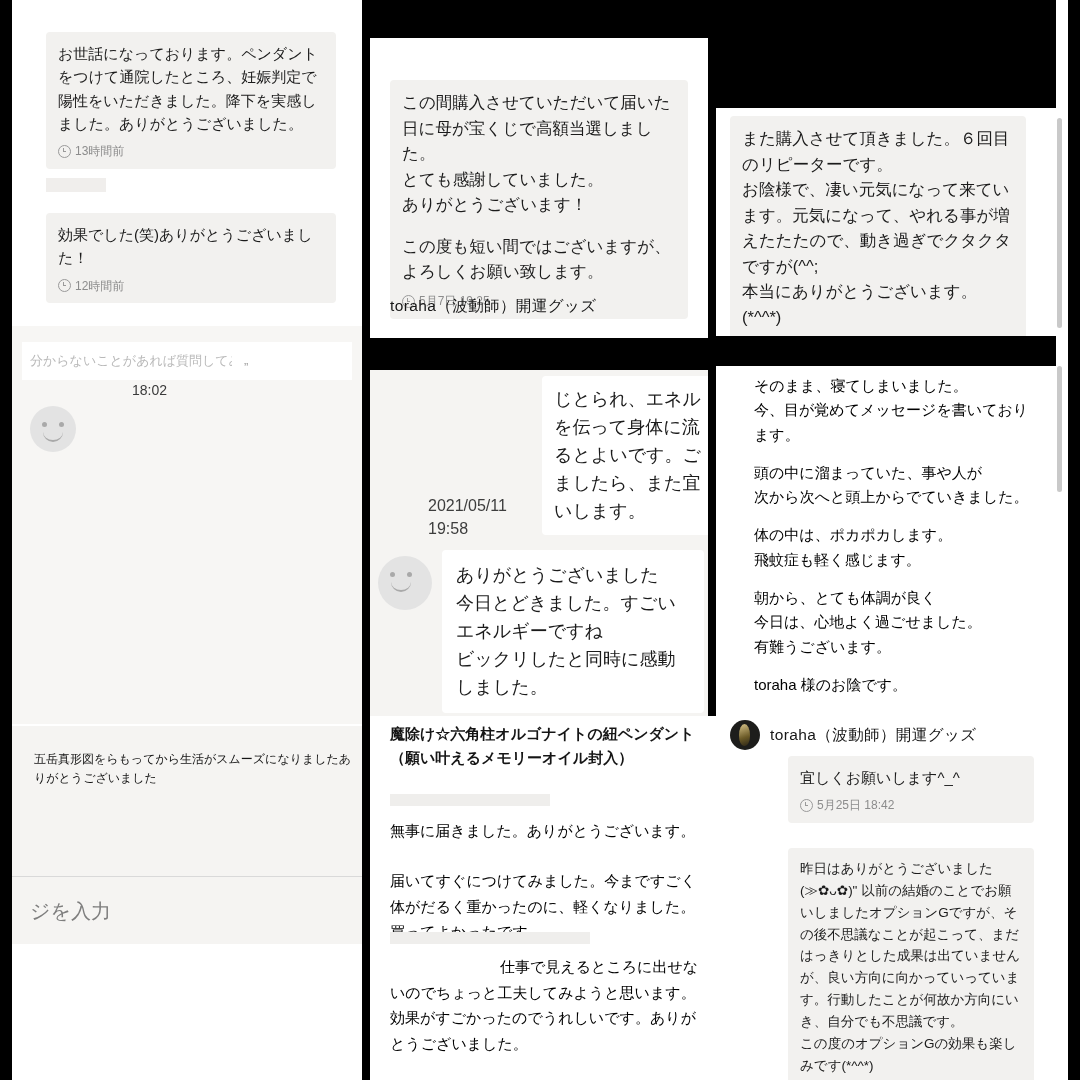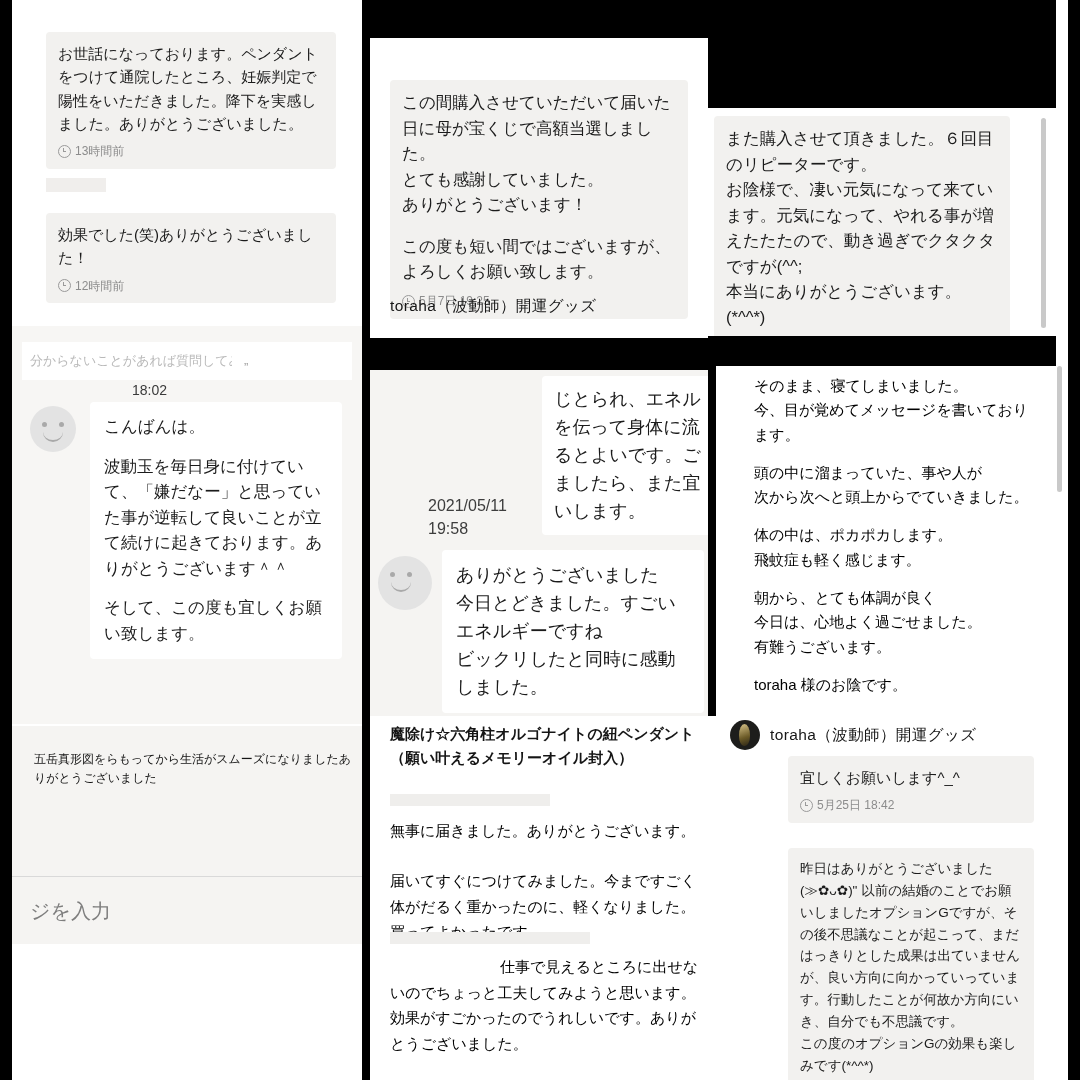--- a/index.html
+++ b/index.html
@@ -186,25 +186,20 @@
 
   <div class="panel" style="left:12px; top:326px; width:350px; height:398px; background:#f7f6f4;">
     <div style="position:absolute; left:10px; top:16px; width:330px; height:38px; background:#ffffff; overflow:hidden;">
       <div class="faded" style="position:absolute; left:8px; top:10px; white-space:nowrap;">分からないことがあれば質問してみましょう</div>
       <div style="position:absolute; left:210px; top:-4px; width:120px; height:34px; background:#ffffff;"></div>
       <div class="faded" style="position:absolute; left:222px; top:18px; color:#9f9f9f;">”</div>
     </div>
     <div style="position:absolute; left:120px; top:56px; font-size:14px; color:#3a3a3a;">18:02</div>
     <div style="position:absolute; left:18px; top:80px;">
       <div class="avatar"></div>
-    </div>
-    <div class="bubble white" style="position:absolute; left:78px; top:76px; width:252px; padding:12px 14px;">
-      <div class="lg">こんばんは。</div>
-      <div class="lg" style="margin-top:14px;">波動玉を毎日身に付けていて、「嫌だなー」と思っていた事が逆転して良いことが立て続けに起きております。ありがとうございます＾＾</div>
-      <div class="lg" style="margin-top:14px;">そして、この度も宜しくお願い致します。</div>
     </div>
   </div>
 
   <div class="panel" style="left:12px; top:726px; width:350px; height:354px; background:#f5f4f2;">
     <div class="big-text" style="position:absolute; left:22px; top:24px; width:320px;">五岳真形図をらもってから生活がスムーズになりましたありがとうございました</div>
     <div class="sep-line" style="left:0; top:150px; width:350px;"></div>
     <div class="input-hint" style="position:absolute; left:18px; top:172px;">ジを入力</div>
     <div style="position:absolute; left:0; top:218px; width:350px; height:136px; background:#ffffff;"></div>
   </div>
 
@@ -252,21 +247,21 @@
     <div class="md" style="position:absolute; left:10px; top:102px; width:318px; line-height:1.7;">無事に届きました。ありがとうございます。</div>
     <div class="md" style="position:absolute; left:10px; top:152px; width:318px; line-height:1.7;">届いてすぐにつけてみました。今まですごく体がだるく重かったのに、軽くなりました。買ってよかったです。</div>
     <div style="position:absolute; left:10px; top:216px; width:200px; height:12px; background:#efeeec;"></div>
     <div class="md" style="position:absolute; left:10px; top:238px; width:318px; line-height:1.7; text-indent:110px;">仕事で見えるところに出せないのでちょっと工夫してみようと思います。効果がすごかったのでうれしいです。ありがとうございました。</div>
   </div>
 
   <div class="col col-right"></div>
 
   <div class="blackbar" style="left:716px; top:0; width:340px; height:108px;"></div>
 
-  <div class="panel" style="left:700px; top:108px; width:352px; height:228px; background:#ffffff;">
+  <div class="panel" style="left:716px; top:108px; width:352px; height:228px; background:#ffffff;">
     <div class="bubble" style="position:absolute; left:14px; top:8px; width:296px;">
       <div class="lg">また購入させて頂きました。６回目のリピーターです。</div>
       <div class="lg">お陰様で、凄い元気になって来ています。元気になって、やれる事が増えたたたので、動き過ぎでクタクタですが(^^;</div>
       <div class="lg">本当にありがとうございます。(*^^*)</div>
     </div>
     <div class="scrollbar" style="right:6px; top:10px; height:210px;"></div>
   </div>
 
   <div class="blackbar" style="left:716px; top:336px; width:340px; height:30px;"></div>
 

